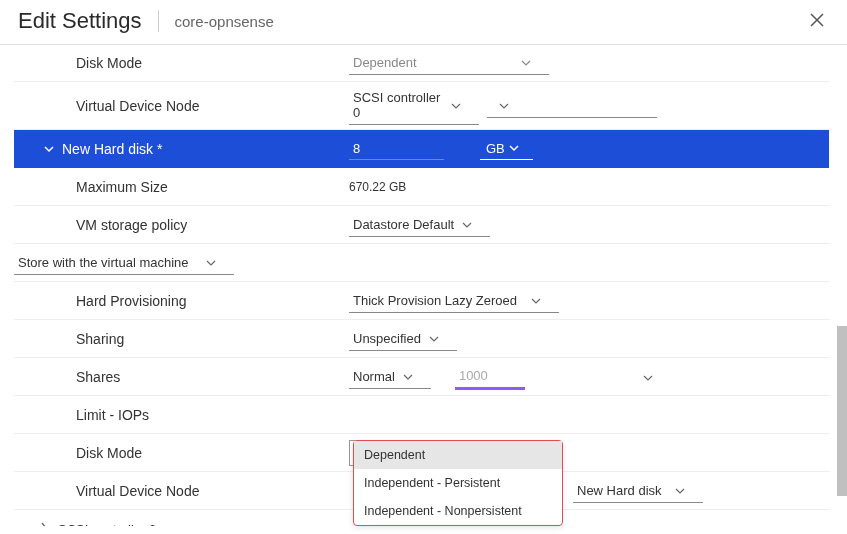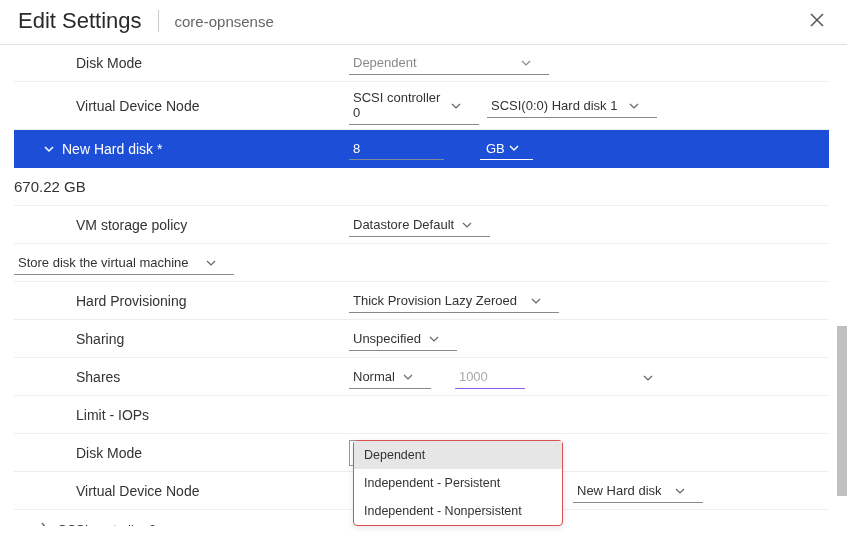--- a/index.html
+++ b/index.html
@@ -119,28 +119,28 @@
   cursor: pointer;
 }
 .underline-select .sel-text { flex: 1; }
 .chevron-down {
   display: inline-block;
   margin-left: 8px;
 }
 .chevron-down svg { width: 10px; height: 10px; vertical-align: middle; }
 .underline-input {
   border: none;
-  border-bottom: 1px solid #8b5cf6;
+  border-bottom: 3px solid #8b5cf6;
   padding: 4px;
   font-size: 13px;
   color: #aaa;
   background: transparent;
   width: 70px;
 }
-.plain-text { font-size: 15px; color: #333; }
+.plain-text { font-size: 12px; color: #333; }
 .collapsed-row {
   display: flex;
   align-items: center;
   height: 40px;
   padding-left: 26px;
   border-bottom: 1px solid #eee;
   font-size: 13px;
   color: #333;
   gap: 10px;
   cursor: pointer;
@@ -215,21 +215,20 @@
   <div class="row">
     <div class="label">Virtual Device Node</div>
     <div class="value">
       <div class="underline-select" style="width:130px">
         <span class="sel-text">SCSI controller 0</span>
         <span class="chevron-down"><svg viewBox="0 0 10 10">
               <path d="M1 3 L5 7 L9 3" stroke="#666" stroke-width="1.2" fill="none"></path>
             </svg></span>
       </div>
       <div class="underline-select" style="width:170px">
-        <span class="sel-text">SCSI(0:0) Hard disk 1</span>
         <span class="chevron-down"><svg viewBox="0 0 10 10">
               <path d="M1 3 L5 7 L9 3" stroke="#666" stroke-width="1.2" fill="none"></path>
             </svg></span>
       </div>
     </div>
   </div>
 
   <div class="row dark">
     <div class="label">
       <span class="expand-icon"><svg viewBox="0 0 10 10">
@@ -242,41 +241,42 @@
       <div class="dark-select">
         <span>GB</span>
         <span class="dark-chevron"><svg viewBox="0 0 10 10">
               <path d="M1 3 L5 7 L9 3" stroke="#fff" stroke-width="1.5" fill="none"></path>
             </svg></span>
       </div>
     </div>
   </div>
 
   <div class="row">
+    <div class="label">Maximum Size</div>
     <div class="value">
       <span class="plain-text">670.22 GB</span>
     </div>
   </div>
 
   <div class="row">
     <div class="label">VM storage policy</div>
     <div class="value">
       <div class="underline-select">
         <span class="sel-text">Datastore Default</span>
         <span class="chevron-down"><svg viewBox="0 0 10 10">
               <path d="M1 3 L5 7 L9 3" stroke="#666" stroke-width="1.2" fill="none"></path>
             </svg></span>
       </div>
     </div>
   </div>
 
   <div class="row">
     <div class="value">
       <div class="underline-select" style="width:220px">
-        <span class="sel-text">Store disk the virtual machine</span>
+        <span class="sel-text">Store with the virtual machine</span>
         <span class="chevron-down"><svg viewBox="0 0 10 10">
               <path d="M1 3 L5 7 L9 3" stroke="#666" stroke-width="1.2" fill="none"></path>
             </svg></span>
       </div>
     </div>
   </div>
 
   <div class="row">
     <div class="label">Hard Provisioning</div>
     <div class="value">

